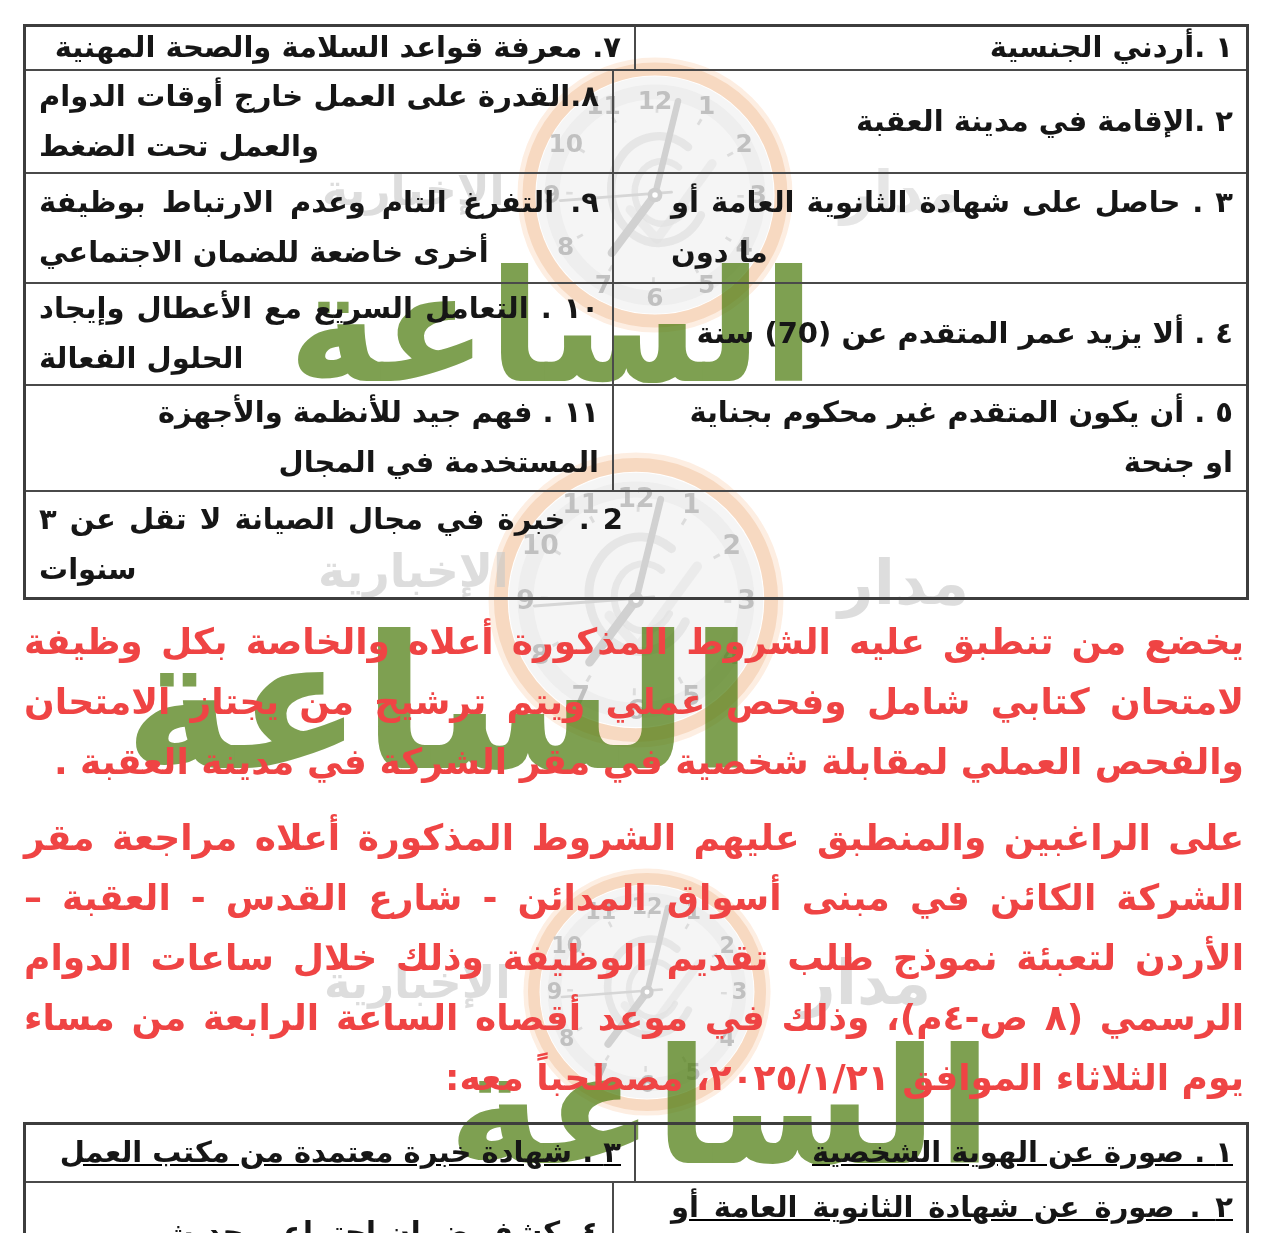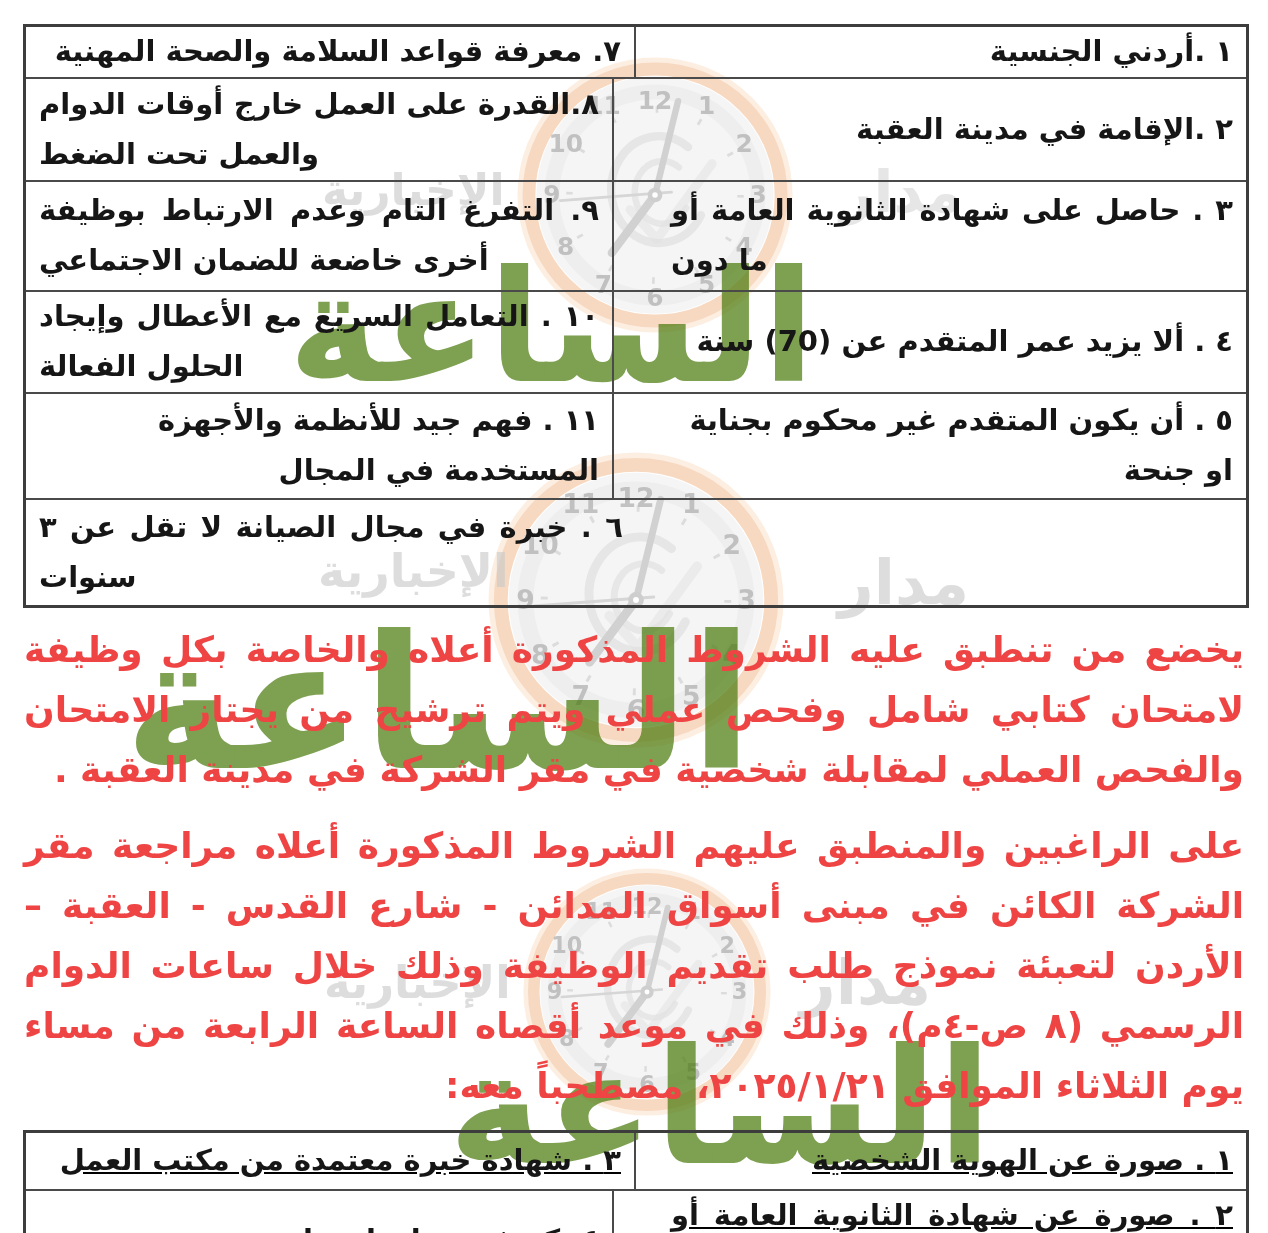--- a/index.html
+++ b/index.html
@@ -27,21 +27,21 @@
   .row + .row{border-top:2.5px solid #4a4a4a;gap:44px;}
   .cell{
     width:50%;box-sizing:border-box;display:flex;align-items:center;
     padding:4px 13px;
     font-size:29px;font-weight:bold;color:#161616;line-height:1.72;
   }
   .c-left{border-right:2.5px solid #4a4a4a;}
   .txt{display:block;width:100%;direction:rtl;}
   .t-right{text-align:right;}
   .t-just{text-align:justify;text-align-last:left;}
-  .tbl-top .row:nth-child(1){height:50px;}
+  .tbl-top .row:nth-child(1){height:42px;}
   .tbl-top .row:nth-child(2){height:101px;}
   .tbl-top .row:nth-child(3){height:108px;justify-content:center;}
   .tbl-top .row:nth-child(4){height:100px;}
   .tbl-top .row:nth-child(5){height:104px;}
   .tbl-top .row:nth-child(6){height:105px;}
   .tbl-bottom{margin-top:14px;text-decoration:underline;}
   .tbl-bottom .row:nth-child(1){height:56px;}
   .tbl-bottom .row:nth-child(2){height:100px;}
   .para{
     width:1220px;margin:12px auto 0;
@@ -149,21 +149,21 @@
     <div class="row">
       <div class="cell c-left">
           <span class="txt t-right">١١ . فهم جيد للأنظمة والأجهزة المستخدمة في المجال</span>
         </div>
       <div class="cell">
           <span class="txt t-right">٥ . أن يكون المتقدم غير محكوم بجناية او جنحة</span>
         </div>
     </div>
     <div class="row">
       <div class="cell">
-          <span class="txt t-just">٦ . خبرة في مجال الصيانة لا تقل عن ٣ سنوات</span>
+          <span class="txt t-just">2 . خبرة في مجال الصيانة لا تقل عن ٣ سنوات</span>
         </div>
     </div>
   </div>
 
   <p class="para para-1">يخضع من تنطبق عليه الشروط المذكورة أعلاه والخاصة بكل وظيفة لامتحان كتابي شامل وفحص عملي ويتم ترشيح من يجتاز الامتحان والفحص العملي لمقابلة شخصية في مقر الشركة في مدينة العقبة .</p>
 
   <p class="para para-2">على الراغبين والمنطبق عليهم الشروط المذكورة أعلاه مراجعة مقر الشركة الكائن في مبنى أسواق المدائن - شارع القدس - العقبة – الأردن لتعبئة نموذج طلب تقديم الوظيفة وذلك خلال ساعات الدوام الرسمي ‪(٨ ص-٤م)‬، وذلك في موعد أقصاه الساعة الرابعة من مساء يوم الثلاثاء الموافق ٢٠٢٥/١/٢١، مصطحباً معه:</p>
 
   <div class="tbl tbl-bottom">
     <div class="row">

